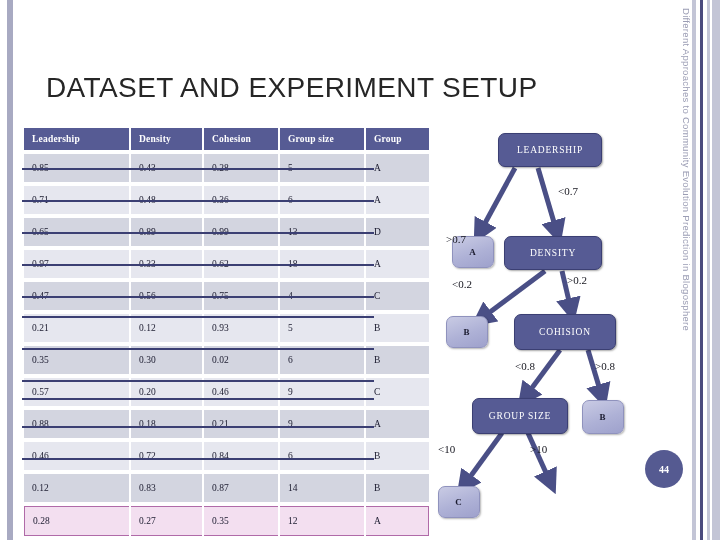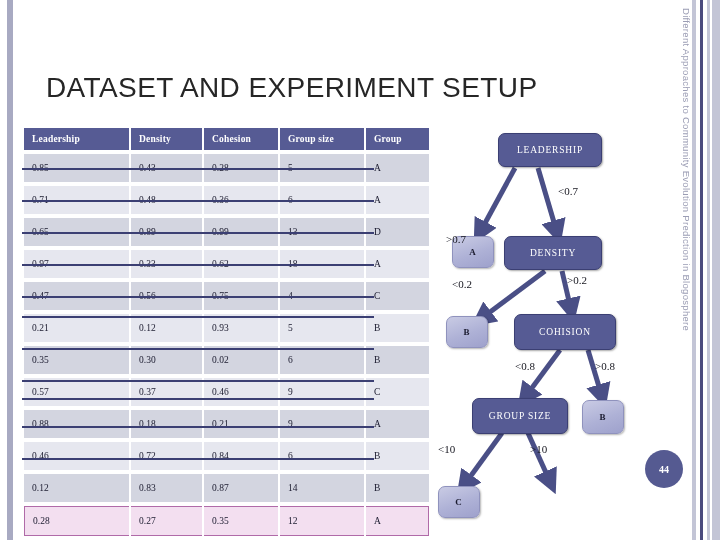--- a/index.html
+++ b/index.html
@@ -263,21 +263,21 @@
         </tr>
         <tr class="band-a">
           <td class="c-lead">0.35</td>
           <td class="c-dens">0.30</td>
           <td class="c-cohe">0.02</td>
           <td class="c-size">6</td>
           <td class="c-grp">B</td>
         </tr>
         <tr class="band-b">
           <td class="c-lead">0.57</td>
-          <td class="c-dens">0.37</td>
+          <td class="c-dens">0.20</td>
           <td class="c-cohe">0.46</td>
           <td class="c-size">9</td>
           <td class="c-grp">C</td>
         </tr>
         <tr class="band-a">
           <td class="c-lead">0.88</td>
           <td class="c-dens">0.18</td>
           <td class="c-cohe">0.21</td>
           <td class="c-size">9</td>
           <td class="c-grp">A</td>

